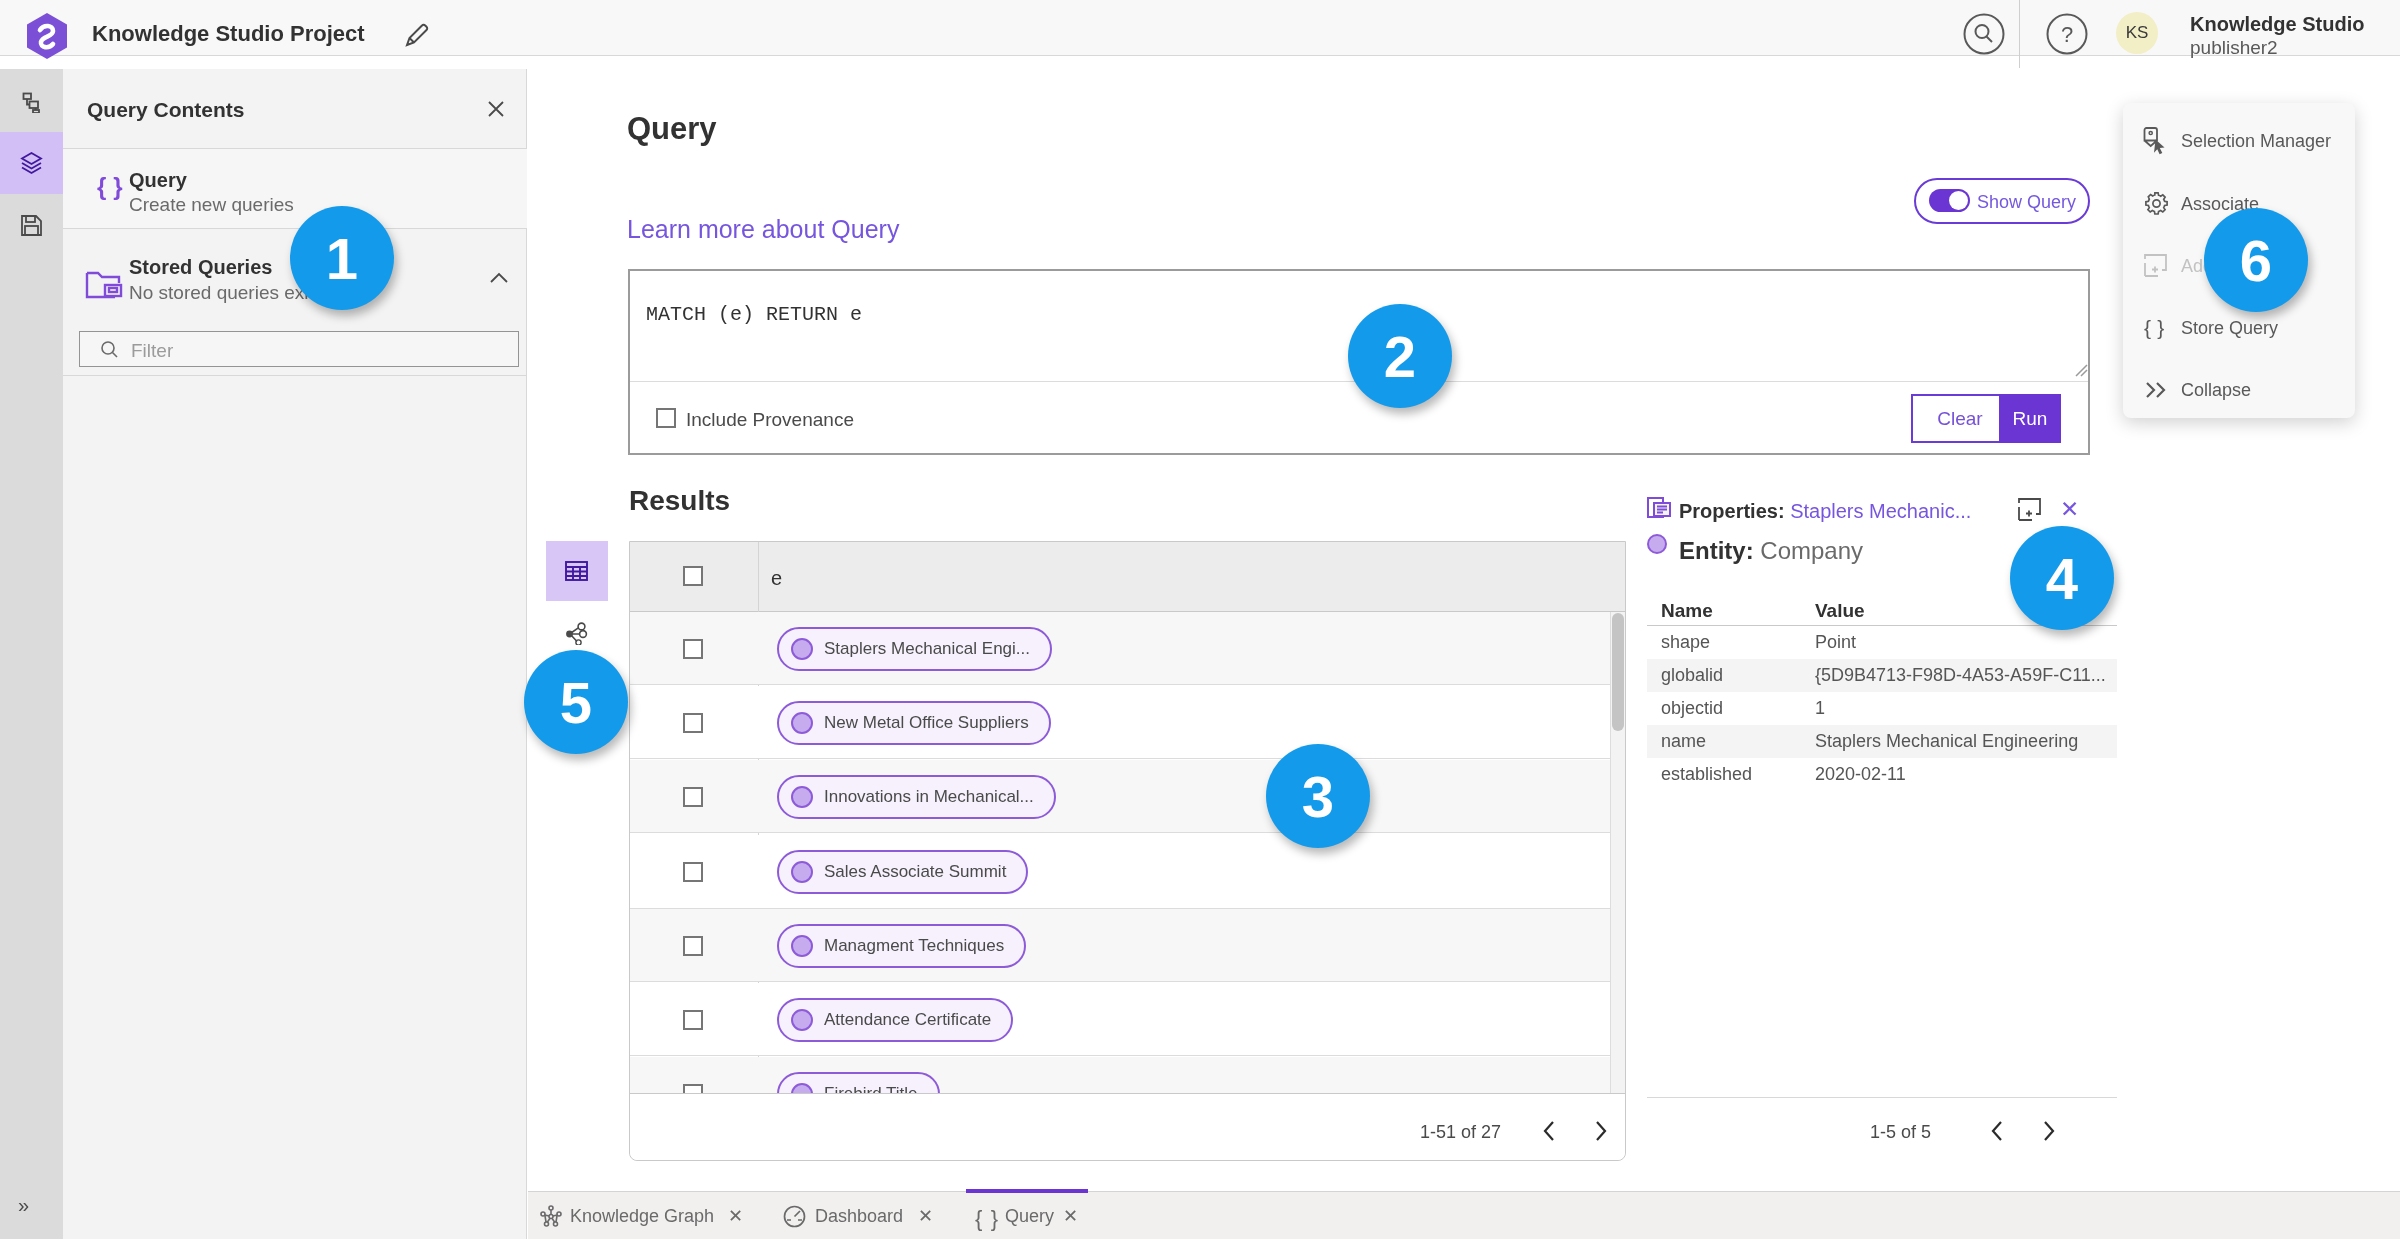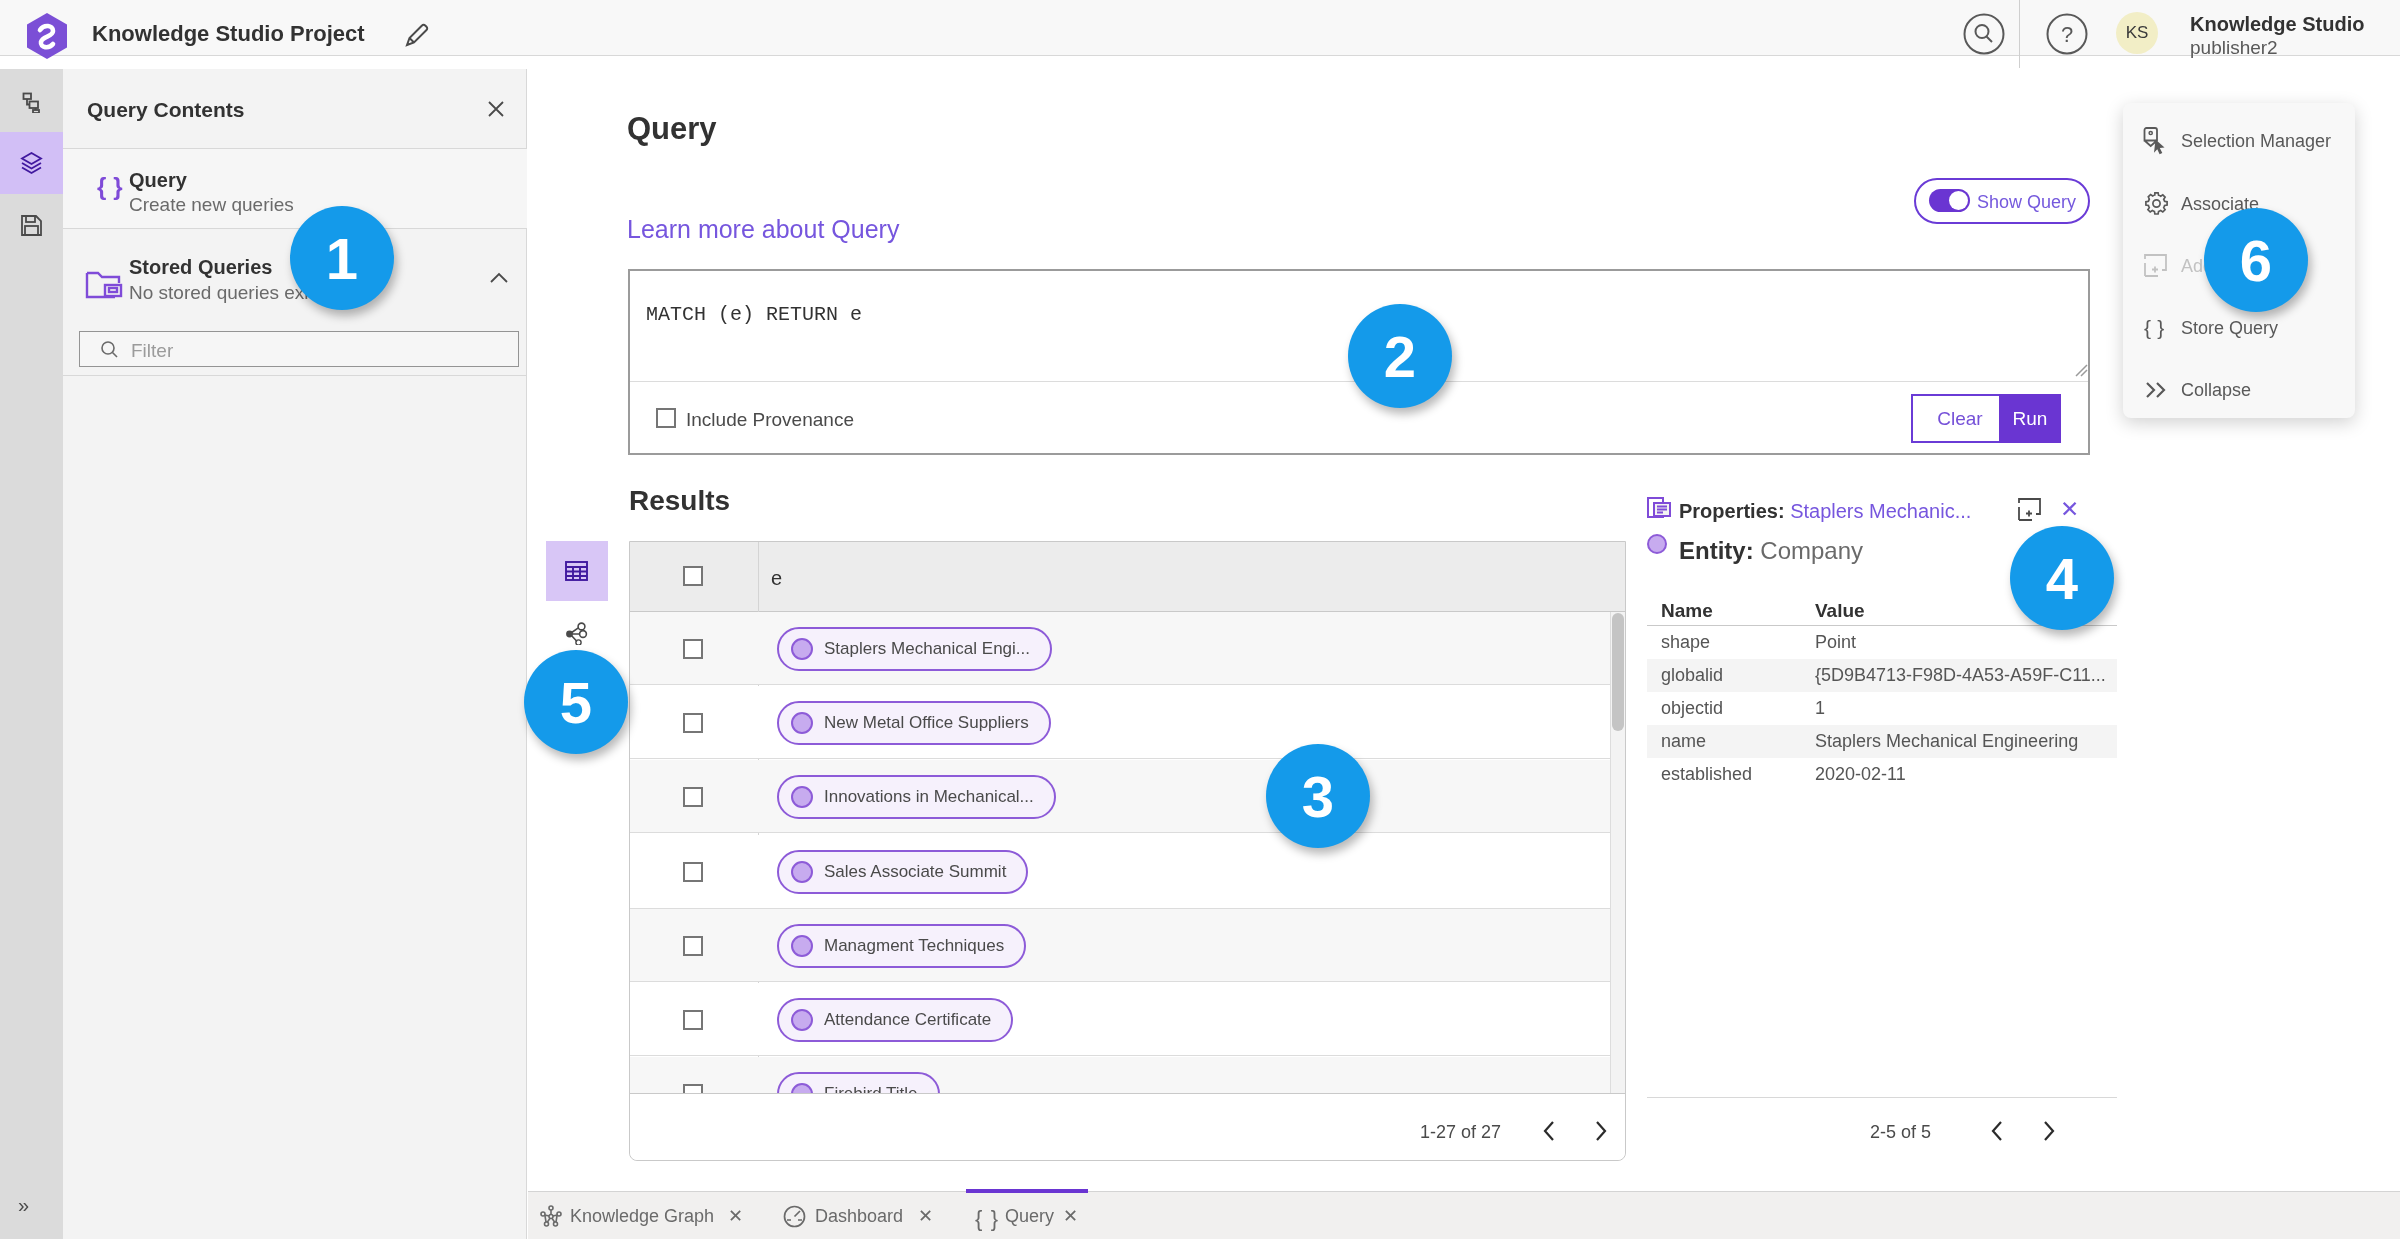--- a/index.html
+++ b/index.html
@@ -179,21 +179,21 @@
     <div class="abs pill" style="top:781px;"><span class="dot"></span>Sales Associate Summit</div>
     <div class="abs pill" style="top:855px;"><span class="dot"></span>Managment Techniques</div>
     <div class="abs pill" style="top:929px;"><span class="dot"></span>Attendance Certificate</div>
     <div class="abs pill" style="top:1003px;"><span class="dot"></span>Firebird Title</div>
   </div>
 
   <div class="abs" style="left:1082px; top:543px; width:15px; height:481px; background:#f3f3f3; border-left:1px solid #ddd;"></div>
   <div class="abs" style="left:1084px; top:544px; width:12px; height:118px; background:#c4c4c4; border-radius:6px;"></div>
 
   <div class="abs" style="left:102px; top:1024px; width:995px; height:67px; background:#fff; border-top:1px solid #c9c9c9; border-radius:0 0 8px 8px;"></div>
-  <div class="abs" style="left:892px; top:1053px; font-size:18px; color:#4a4a4a;">1-27 of 27</div>
+  <div class="abs" style="left:892px; top:1053px; font-size:18px; color:#4a4a4a;">1-51 of 27</div>
   <svg class="abs" style="left:1014px; top:1051px;" width="13" height="22" viewBox="0 0 13 22">
       <path d="M11 2 L3 11 L11 20" fill="none" stroke="#2b2b2b" stroke-width="2.2"></path>
     </svg>
   <svg class="abs" style="left:1067px; top:1051px;" width="13" height="22" viewBox="0 0 13 22">
       <path d="M2 2 L10 11 L2 20" fill="none" stroke="#2b2b2b" stroke-width="2.2"></path>
     </svg>
 
   <svg class="abs" style="left:1119px; top:428px;" width="24" height="24" viewBox="0 0 24 24">
     <g fill="none" stroke="#7f4bd8" stroke-width="2">
       <rect x="1" y="1" width="15" height="19"></rect>
@@ -223,21 +223,21 @@
     <div class="abs pname" style="top:596px;">globalid</div>
       <div class="abs pval" style="top:596px;">{5D9B4713-F98D-4A53-A59F-C11...</div>
     <div class="abs pname" style="top:629px;">objectid</div>
       <div class="abs pval" style="top:629px;">1</div>
     <div class="abs pname" style="top:662px;">name</div>
       <div class="abs pval" style="top:662px;">Staplers Mechanical Engineering</div>
     <div class="abs pname" style="top:695px;">established</div>
       <div class="abs pval" style="top:695px;">2020-02-11</div>
   </div>
   <div class="abs" style="left:1119px; top:1028px; width:470px; height:1px; background:#d8d8d8;"></div>
-  <div class="abs" style="left:1342px; top:1053px; font-size:18px; color:#4a4a4a;">2-5 of 5</div>
+  <div class="abs" style="left:1342px; top:1053px; font-size:18px; color:#4a4a4a;">1-5 of 5</div>
   <svg class="abs" style="left:1462px; top:1051px;" width="13" height="22" viewBox="0 0 13 22">
       <path d="M11 2 L3 11 L11 20" fill="none" stroke="#2b2b2b" stroke-width="2.2"></path>
     </svg>
   <svg class="abs" style="left:1515px; top:1051px;" width="13" height="22" viewBox="0 0 13 22">
       <path d="M2 2 L10 11 L2 20" fill="none" stroke="#2b2b2b" stroke-width="2.2"></path>
     </svg>
 </div>
 
 <div class="abs" style="left:2123px; top:103px; width:232px; height:315px; background:#f8f8f8; border-radius:8px; box-shadow:0 5px 18px rgba(0,0,0,0.18); z-index:40;">
   <svg class="abs" style="left:20px; top:24px;" width="26" height="28" viewBox="0 0 26 28">

